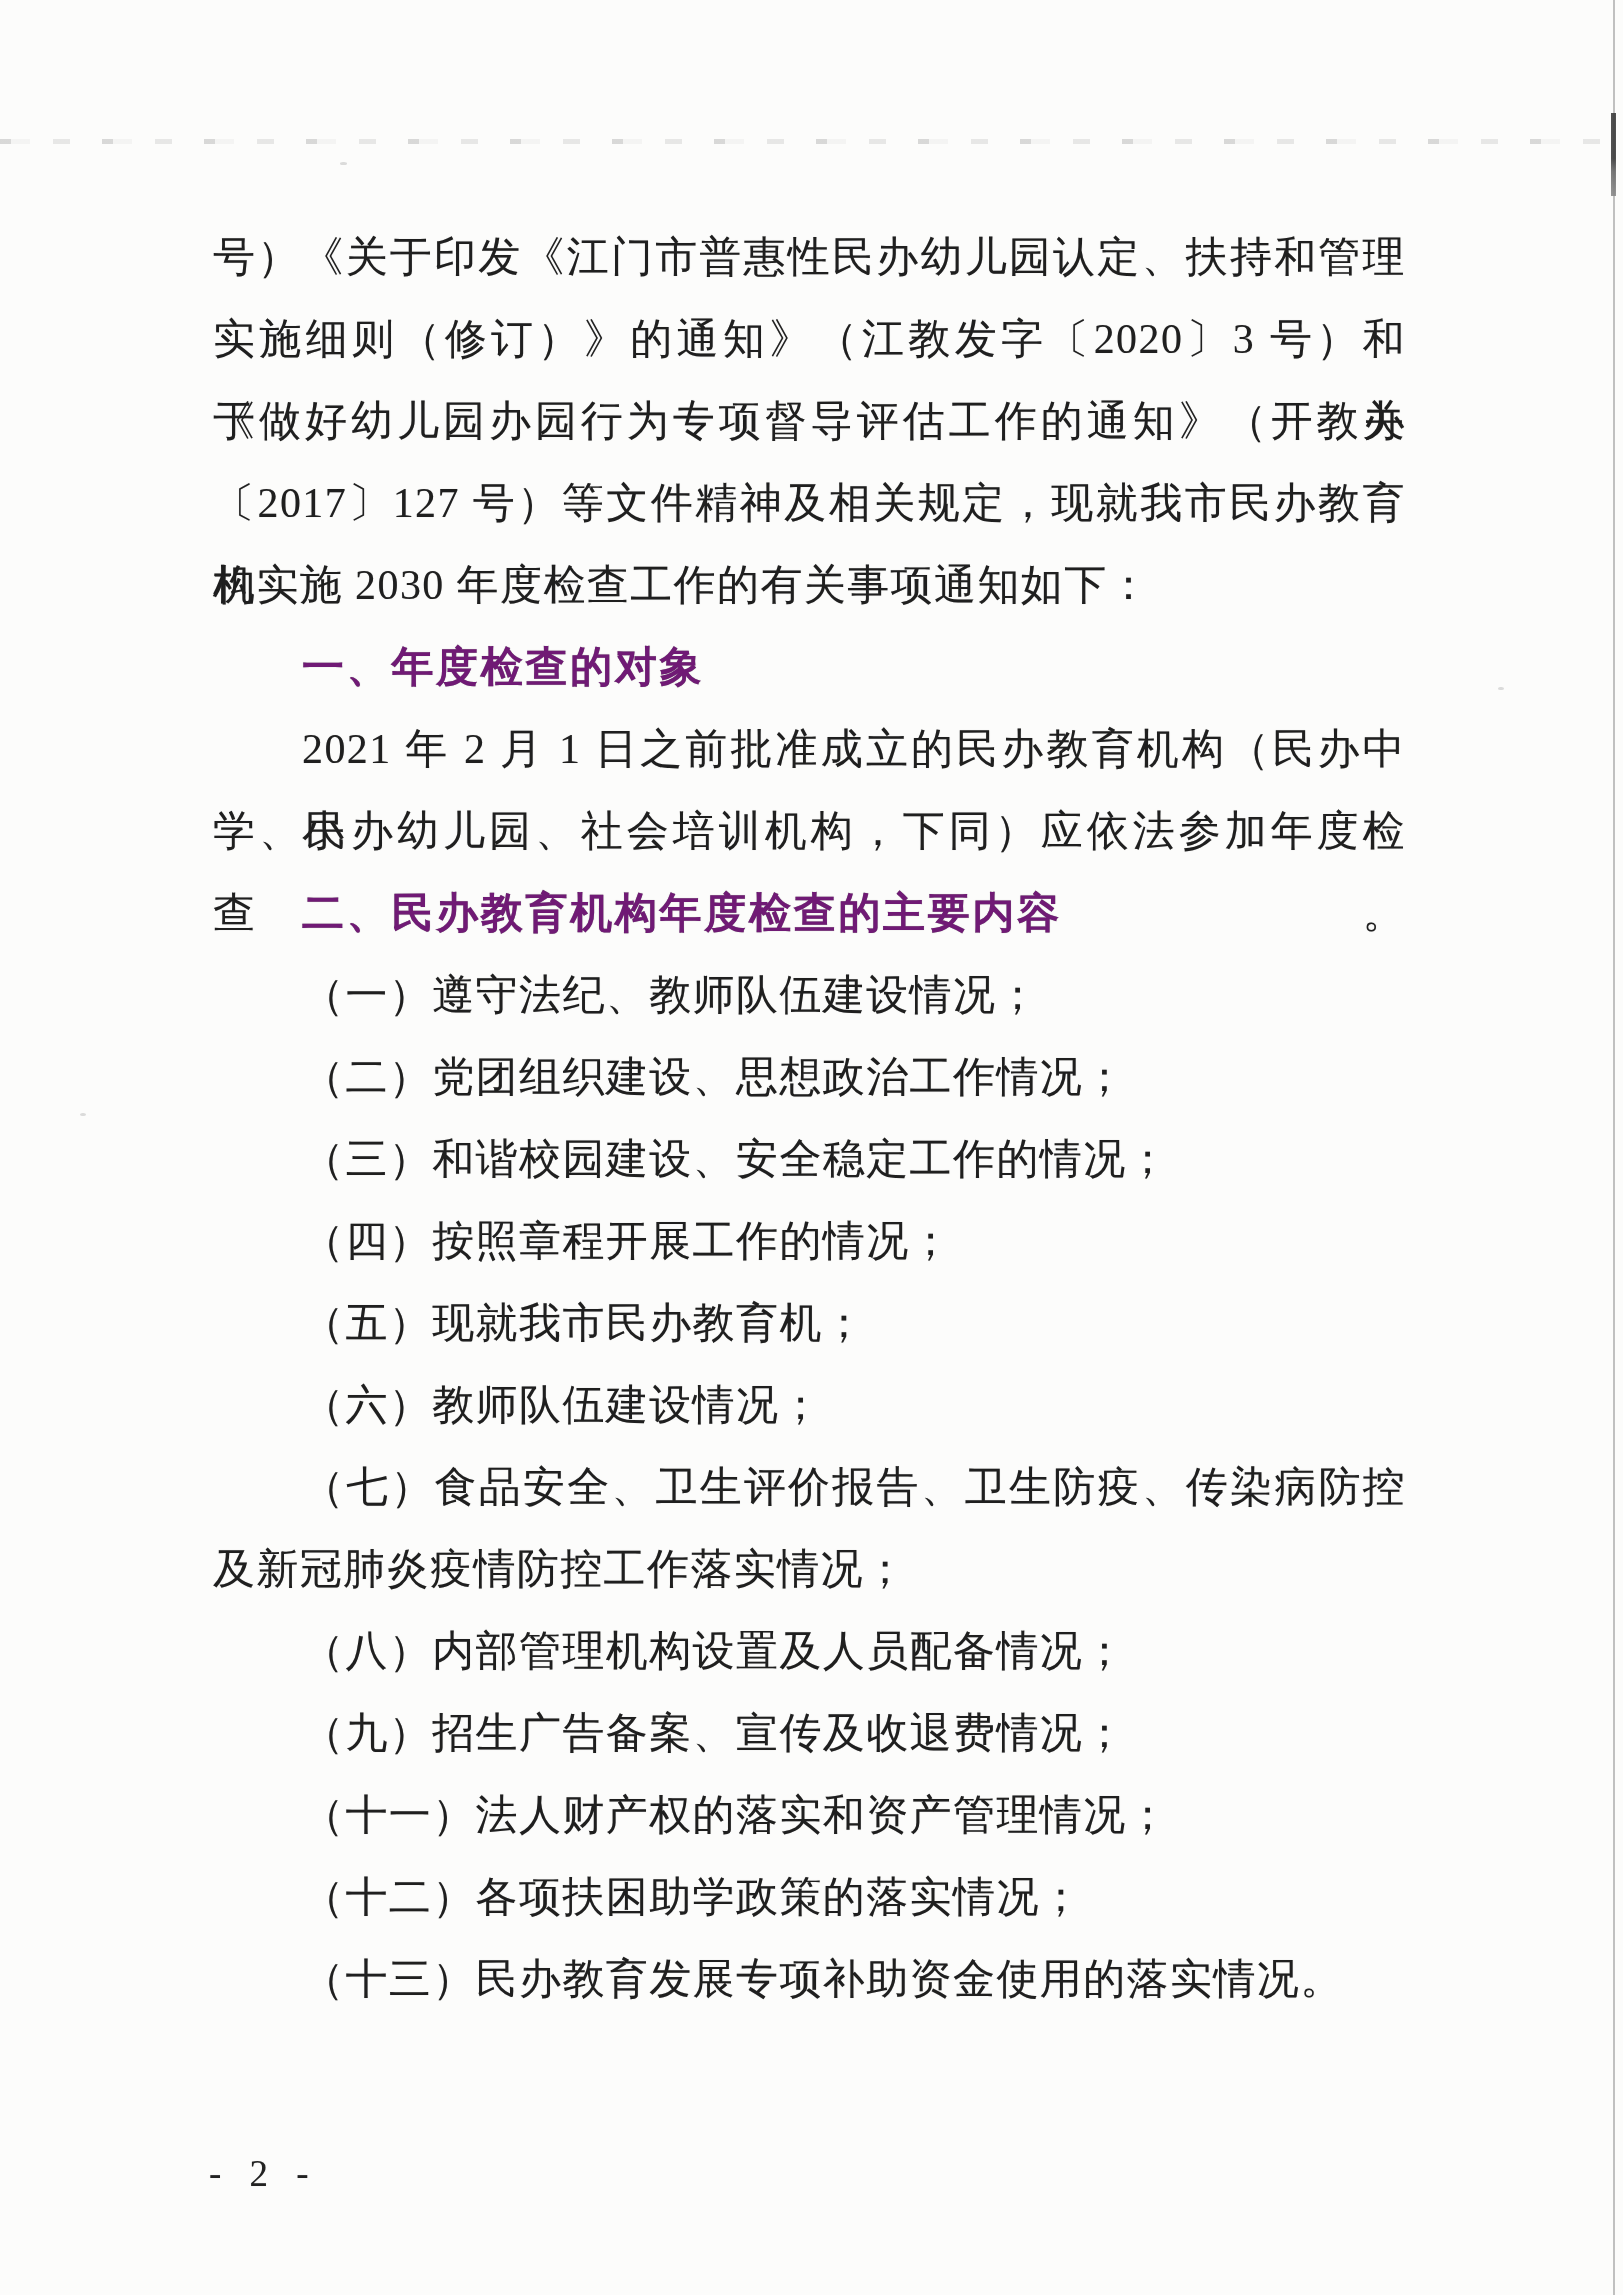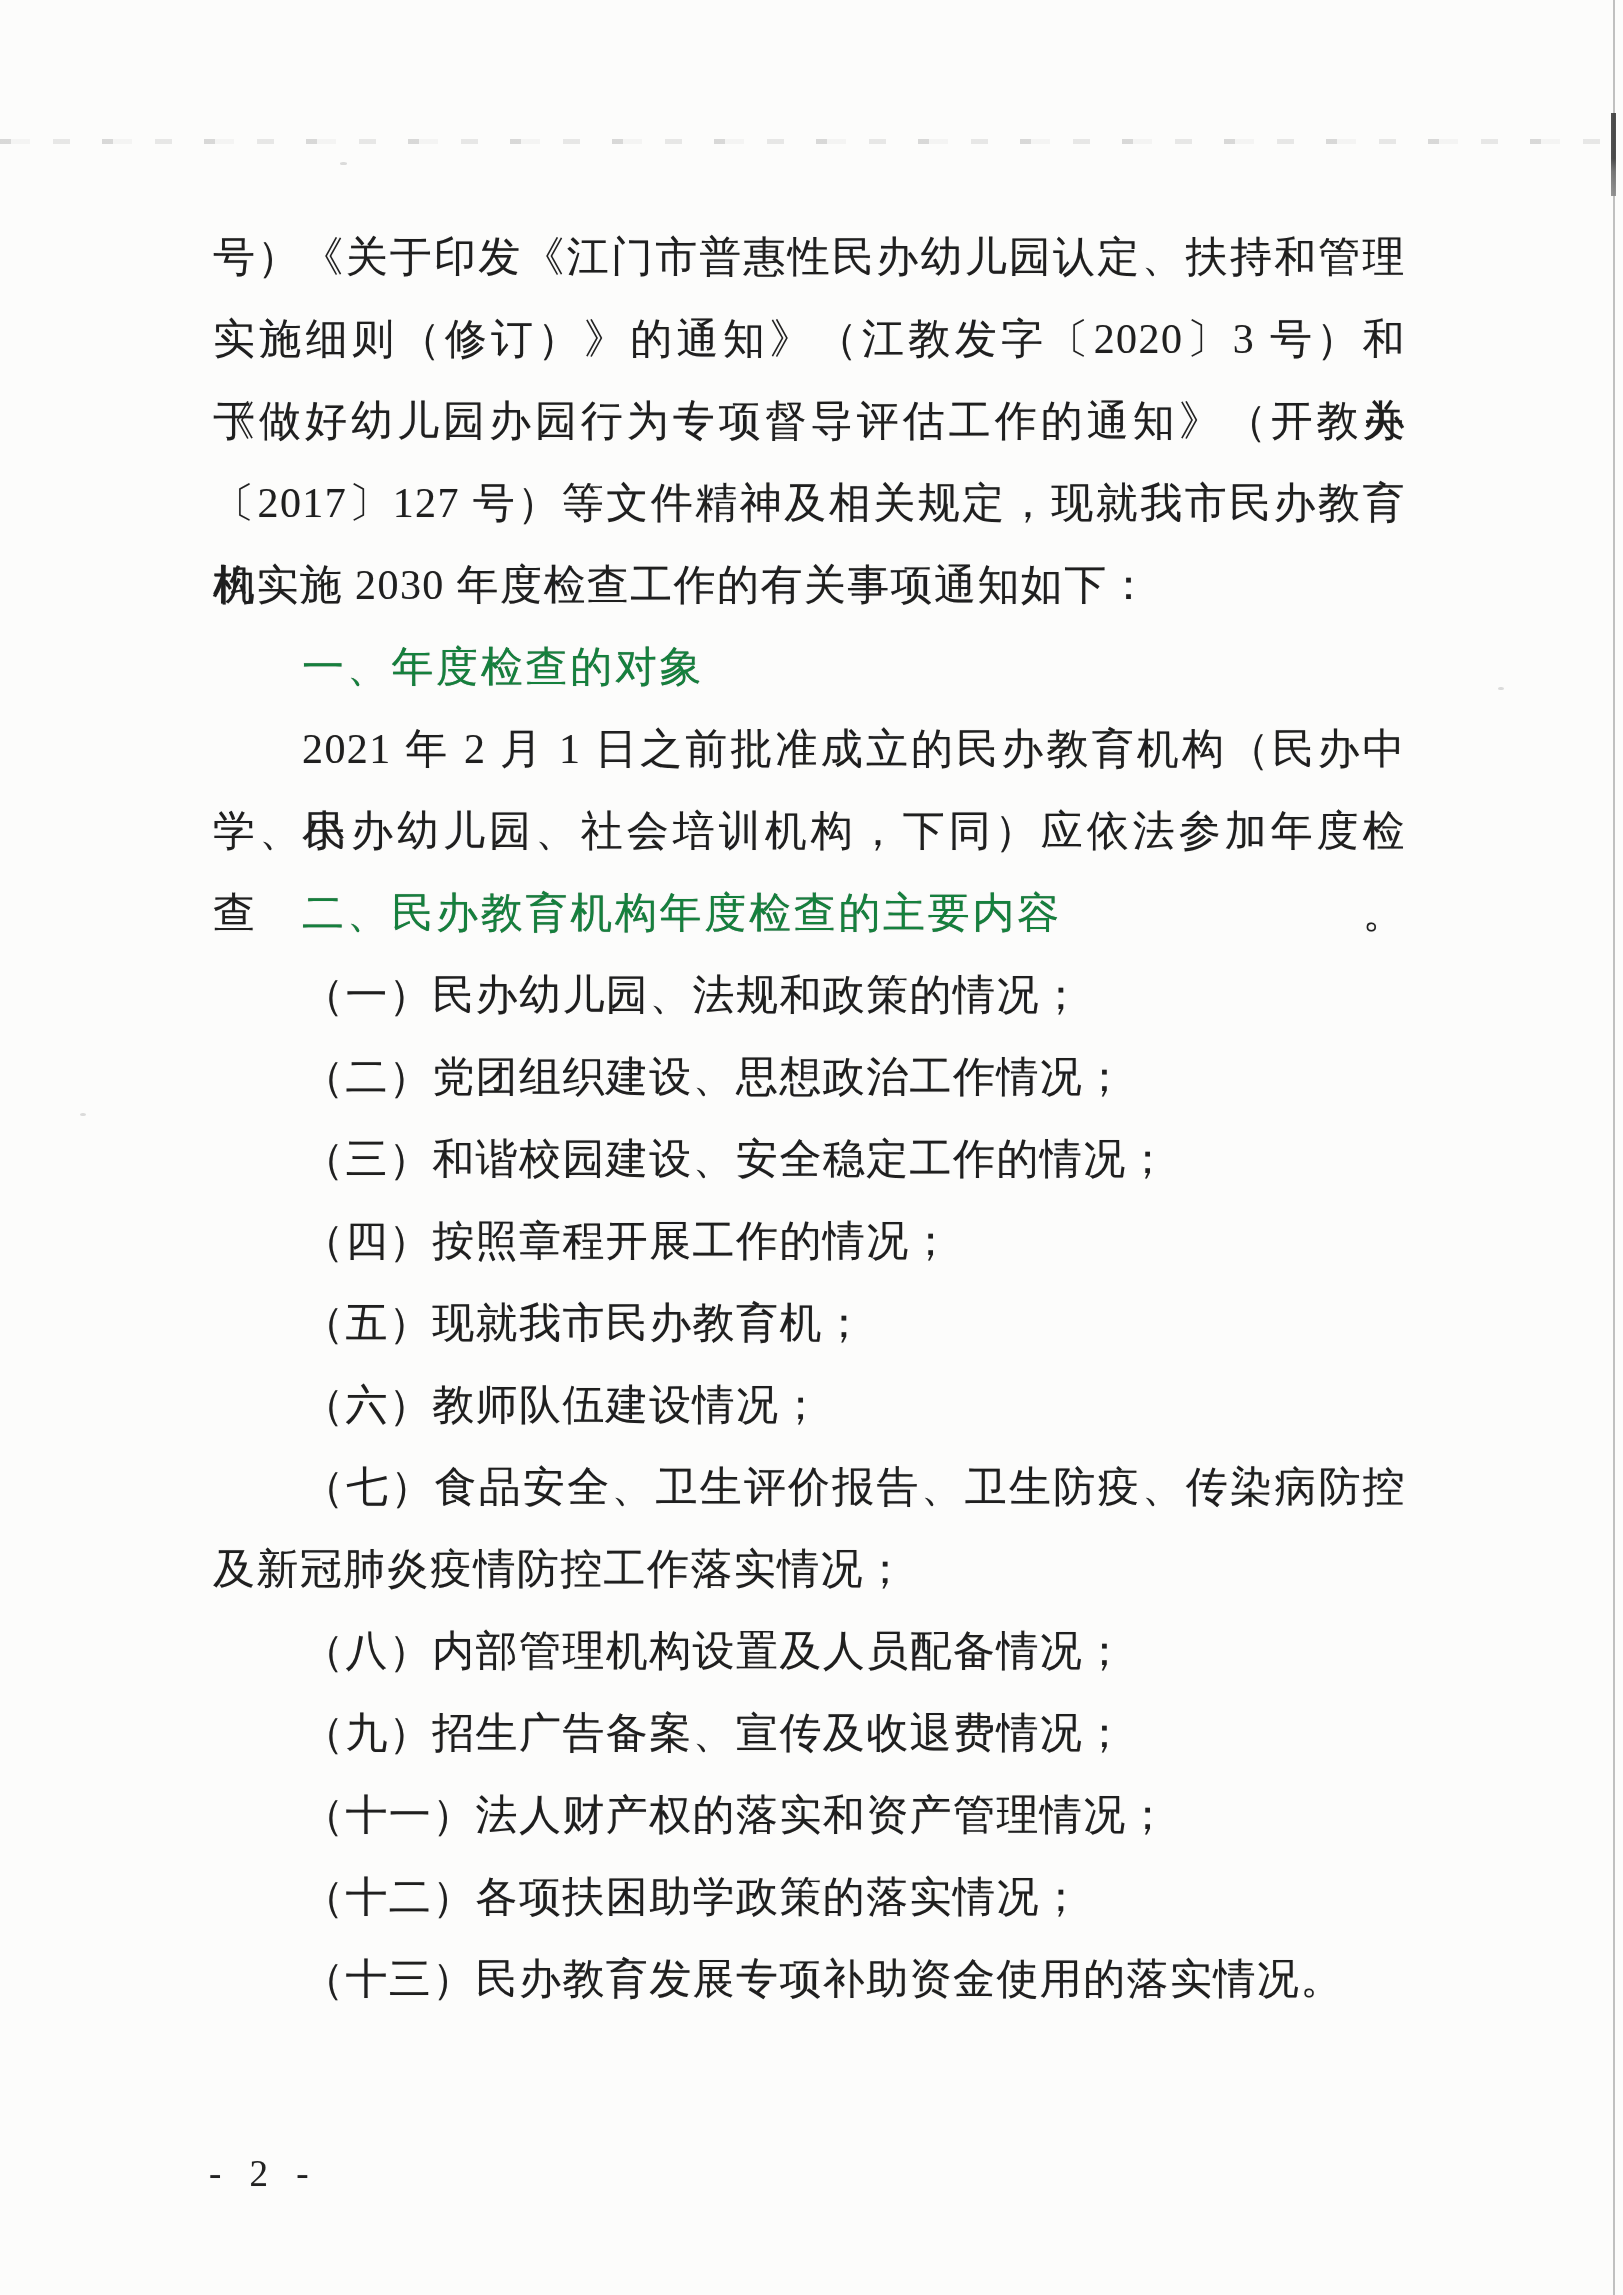--- a/index.html
+++ b/index.html
@@ -41,21 +41,21 @@
     position:absolute;left:213px;top:216px;width:1193px;
     font-size:42px;line-height:82px;
     letter-spacing:1.4px;
     text-shadow:0 0 0.7px rgba(20,20,20,.35);
   }
   .line{height:82px;overflow:visible;white-space:nowrap;}
   .line.full{white-space:normal;text-align:justify;text-align-last:justify;}
   .line.ind{padding-left:89px;}
   .line.heading{
     font-family:"Liberation Sans","DejaVu Sans",sans-serif;
-    font-weight:400;color:#15803d;letter-spacing:2.7px;
+    font-weight:700;color:#701a75;letter-spacing:2.7px;
     text-shadow:0 0 0.7px rgba(0,0,0,.5);
   }
   .page-number{
     position:absolute;left:209px;top:2152px;
     font-size:37px;letter-spacing:9.5px;color:#222;
     font-family:"Liberation Serif","DejaVu Serif",serif;
     text-shadow:0 0 0.7px rgba(20,20,20,.3);
   }
 </style>
 </head>
@@ -77,21 +77,21 @@
     <div class="line full">〔2017〕127 号）等文件精神及相关规定，现就我市民办教育机</div>
     <div class="line">构实施 2030 年度检查工作的有关事项通知如下：</div>
 
     <div class="line heading ind">一、年度检查的对象</div>
 
     <div class="line full ind">2021 年 2 月 1 日之前批准成立的民办教育机构（民办中小</div>
     <div class="line full">学、民办幼儿园、社会培训机构，下同）应依法参加年度检查。</div>
 
     <div class="line heading ind">二、民办教育机构年度检查的主要内容</div>
 
-    <div class="line ind">（一）民办幼儿园、法规和政策的情况；</div>
+    <div class="line ind">（一）遵守法纪、教师队伍建设情况；</div>
     <div class="line ind">（二）党团组织建设、思想政治工作情况；</div>
     <div class="line ind">（三）和谐校园建设、安全稳定工作的情况；</div>
     <div class="line ind">（四）按照章程开展工作的情况；</div>
     <div class="line ind">（五）现就我市民办教育机；</div>
     <div class="line ind">（六）教师队伍建设情况；</div>
     <div class="line full ind">（七）食品安全、卫生评价报告、卫生防疫、传染病防控</div>
     <div class="line">及新冠肺炎疫情防控工作落实情况；</div>
     <div class="line ind">（八）内部管理机构设置及人员配备情况；</div>
     <div class="line ind">（九）招生广告备案、宣传及收退费情况；</div>
     <div class="line ind">（十一）法人财产权的落实和资产管理情况；</div>

